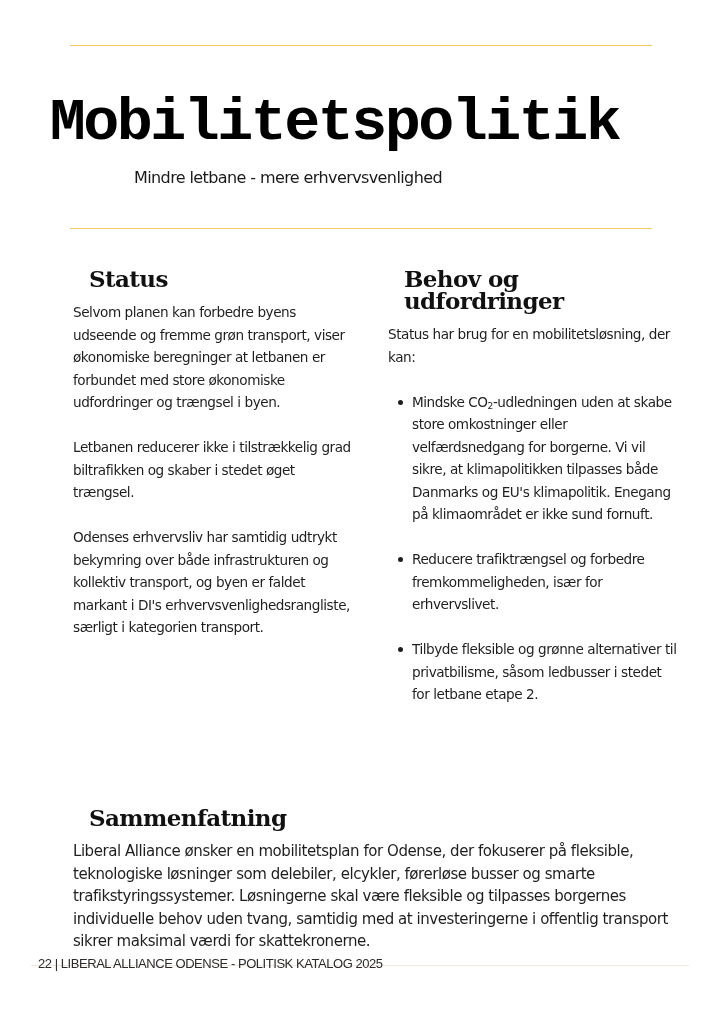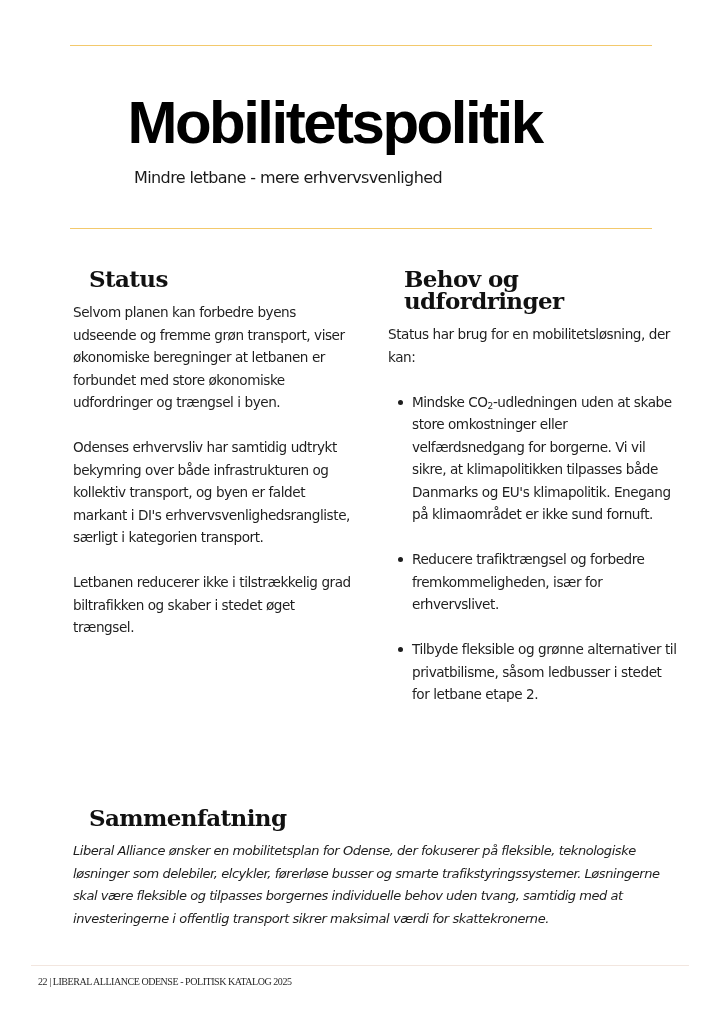--- a/index.html
+++ b/index.html
@@ -24,21 +24,21 @@
     }
     .rule.top { top: 45px; }
     .rule.bottom { top: 228px; }
 
     .title {
       position: absolute;
       top: 88px;
       left: 0;
       width: 669px;
       text-align: center;
-      font-family: Liberation Sans, sans-serif;
+      font-family: Liberation Mono, monospace;
       font-weight: bold;
       font-size: 60px;
       letter-spacing: -2.5px;
       line-height: 70px;
       color: #000;
     }
     .subtitle {
       position: absolute;
       top: 168px;
       left: 0;
@@ -104,60 +104,59 @@
 
     .summary {
       position: absolute;
       top: 791px;
       left: 73px;
       width: 600px;
     }
     .summary .section-heading { margin-bottom: 11px; }
     .summary p {
       margin: 0;
-      font-size: 13px;
+      font-size: 15px;
       line-height: 22.5px;
       letter-spacing: -0.45px;
       color: #1e1e1e;
-      font-style: italic;
     }
 
     .footer-rule {
       position: absolute;
       top: 965px;
       left: 31px;
       width: 658px;
       height: 1px;
       background: #f2e6df;
     }
     .footer-text {
       position: absolute;
-      top: 976px;
+      top: 956px;
       left: 38px;
-      font-size: 10px;
+      font-size: 13px;
       letter-spacing: -0.45px;
       color: #2a2a2a;
-      font-family: Liberation Serif, serif;
+      font-family: Liberation Sans, sans-serif;
     }
   </style>
 </head>
 <body>
 
 <div class="rule top"></div>
 
 <h1 class="title" style="margin:0;">Mobilitetspolitik</h1>
 <div class="subtitle">Mindre letbane - mere erhvervsvenlighed</div>
 
 <div class="rule bottom"></div>
 
 <section class="col left">
   <h2 class="section-heading">Status</h2>
   <p class="para">Selvom planen kan forbedre byens udseende og fremme grøn transport, viser økonomiske beregninger at letbanen er forbundet med store økonomiske udfordringer og trængsel i byen.</p>
+  <p class="para">Letbanen reducerer ikke i tilstrækkelig grad biltrafikken og skaber i stedet øget trængsel.</p>
   <p class="para">Odenses erhvervsliv har samtidig udtrykt bekymring over både infrastrukturen og kollektiv transport, og byen er faldet markant i DI's erhvervsvenlighedsrangliste, særligt i kategorien transport.</p>
-  <p class="para">Letbanen reducerer ikke i tilstrækkelig grad biltrafikken og skaber i stedet øget trængsel.</p>
 </section>
 
 <section class="col right">
   <h2 class="section-heading">Behov og udfordringer</h2>
   <p>Status har brug for en mobilitetsløsning, der kan:</p>
   <ul class="bullets">
     <li>
       <span class="bullet-dot"></span>
       <span>Mindske CO</span><sub class="co2">2</sub><span>-udledningen uden at skabe store omkostninger eller velfærdsnedgang for borgerne. Vi vil sikre, at klimapolitikken tilpasses både Danmarks og EU's klimapolitik. Enegang på klimaområdet er ikke sund fornuft.</span>
     </li>

